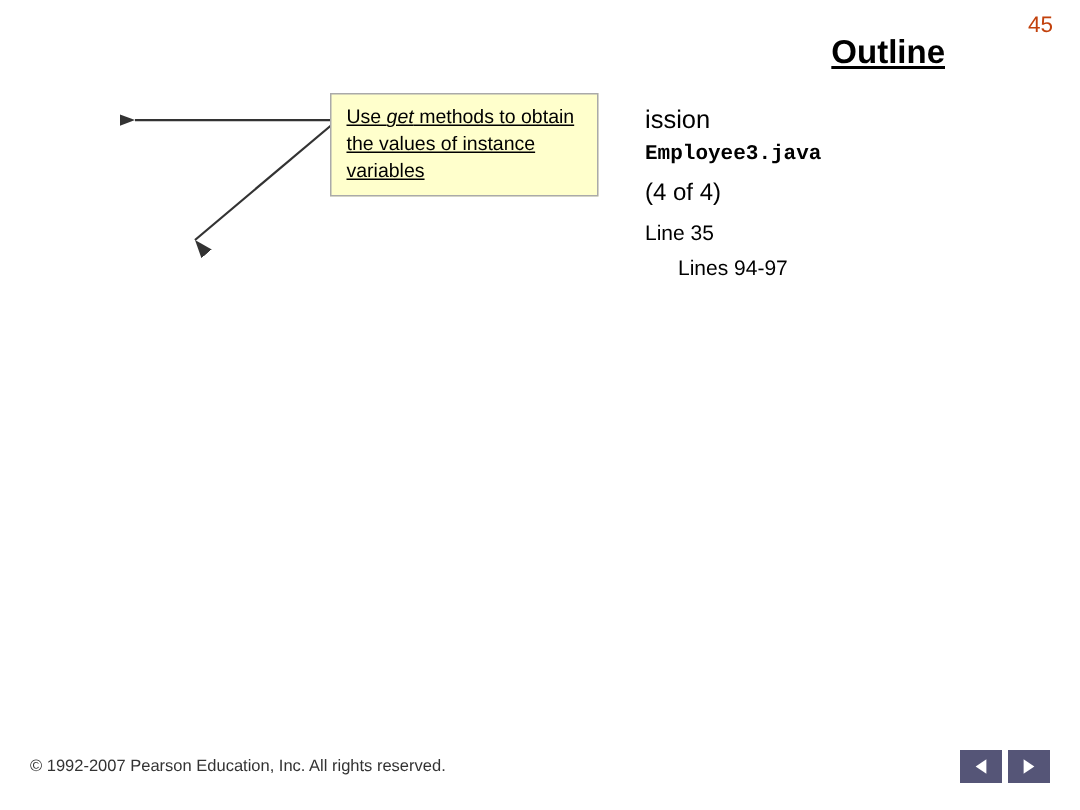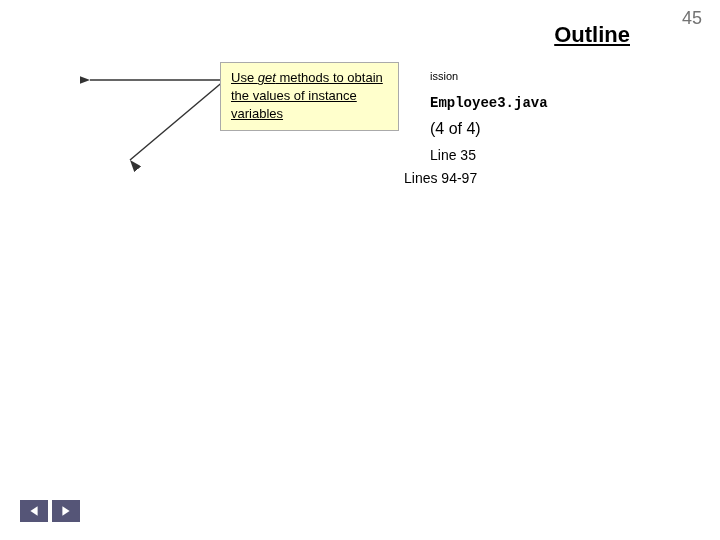--- a/index.html
+++ b/index.html
@@ -10,22 +10,22 @@
       background: #ffffff;
       font-family: Arial, sans-serif;
       position: relative;
       overflow: hidden;
     }
 
     #page-number {
       position: absolute;
       top: 8px;
       right: 18px;
-      font-size: 18px;
-      color: #737373;
+      font-size: 15px;
+      color: #c2410c;
       margin-left: 40px;
     }
 
     #outline-title {
       position: absolute;
       top: 22px;
       right: 90px;
       font-size: 22px;
       font-weight: bold;
       color: #000;
@@ -48,21 +48,21 @@
     }
 
     #tooltip-box em {
       font-style: italic;
     }
 
     .item-commission {
       position: absolute;
       top: 70px;
       left: 430px;
-      font-size: 11px;
+      font-size: 17px;
       color: #000;
     }
 
     .item-employee {
       position: absolute;
       top: 95px;
       left: 430px;
       font-size: 14px;
       font-weight: bold;
       font-family: 'Courier New', monospace;
@@ -81,21 +81,21 @@
       position: absolute;
       top: 147px;
       left: 430px;
       font-size: 14px;
       color: #000;
     }
 
     .item-lines94 {
       position: absolute;
       top: 170px;
-      left: 404px;
+      left: 452px;
       font-size: 14px;
       color: #000;
     }
 
     
     .arrow-svg {
       position: absolute;
       top: 55px;
       left: 80px;
       pointer-events: none;
@@ -167,20 +167,21 @@
   Use <em>get</em> methods to obtain the values of instance variables
 </div>
 
 <div class="item-commission">ission</div>
 <div class="item-employee">Employee3.java</div>
 <div class="item-4of4">(4 of 4)</div>
 <div class="item-line87">Line 35</div>
 <div class="item-lines94">Lines 94-97</div>
 
 <div id="footer">
+  <span id="copyright">© 1992-2007 Pearson Education, Inc.  All rights reserved.</span>
   <div id="nav-buttons">
     <button class="nav-btn">
       <svg viewBox="0 0 10 10">
           <polygon points="8,1 2,5 8,9"></polygon>
         </svg>
     </button>
     <button class="nav-btn">
       <svg viewBox="0 0 10 10">
           <polygon points="2,1 8,5 2,9"></polygon>
         </svg>

